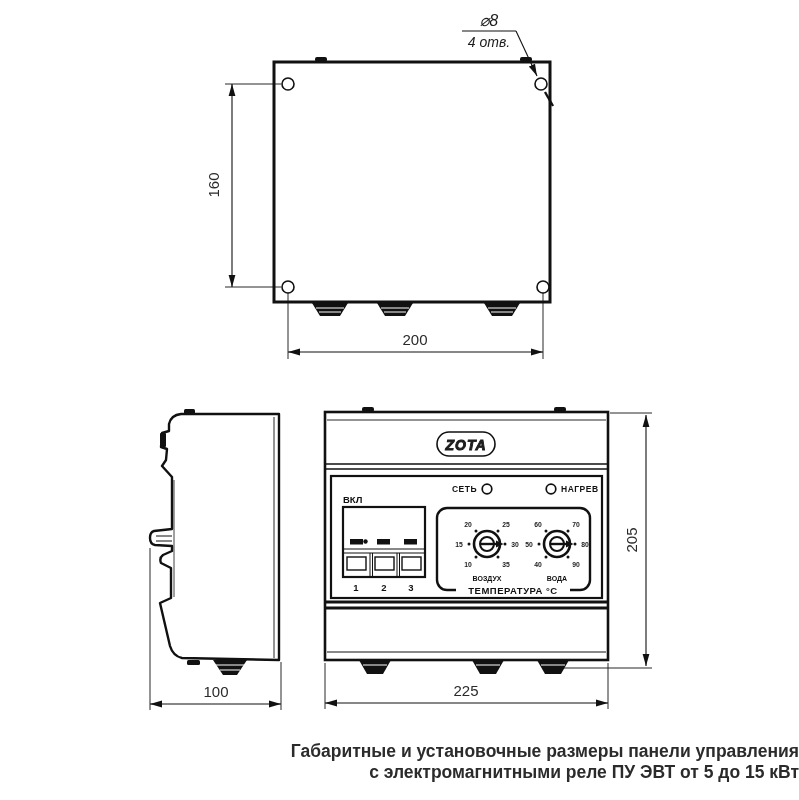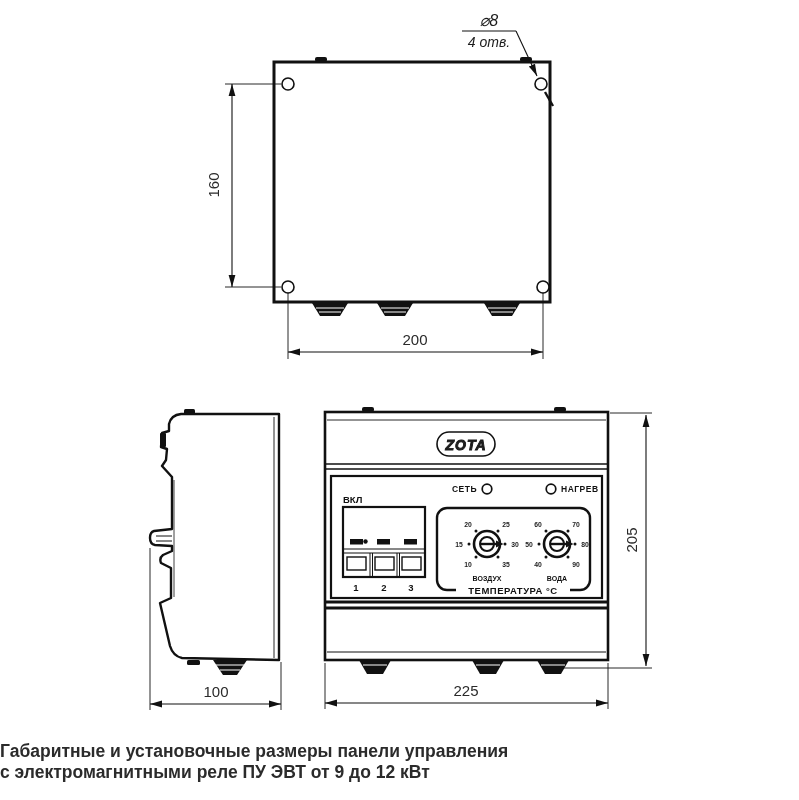--- a/index.html
+++ b/index.html
@@ -2,21 +2,21 @@
 <html><head>
 <meta charset="utf-8">
 <style>
   html,body{margin:0;padding:0;background:#fff;}
   .canvas{position:relative;width:799px;height:800px;background:#fff;overflow:hidden;
           font-family:"Liberation Sans",sans-serif;}
   svg text{font-family:"Liberation Sans",sans-serif;fill:#1c1c1c;}
   .dim-text{font-size:15px;fill:#2a2a2a;}
   .callout-text{font-size:14px;font-style:italic;fill:#1c1c1c;}
   .panel-label{font-weight:bold;fill:#111;}
-  .caption{position:absolute;left:0;top:741px;width:100%;text-align:left;
+  .caption{position:absolute;left:0;top:741px;width:100%;text-align:right;
            font-weight:bold;font-size:17.5px;line-height:21px;color:#2b2b2b;}
 </style>
 </head>
 <body>
 
 <div class="canvas">
 
 <svg width="799" height="735" viewBox="0 0 799 735">
   <defs>
     <marker id="aE" markerWidth="13" markerHeight="9" refX="12" refY="4" orient="auto" markerUnits="userSpaceOnUse">
@@ -229,16 +229,16 @@
       <line x1="325" y1="663" x2="325" y2="709" stroke="#111" stroke-width="0.9"></line>
       <line x1="608" y1="663" x2="608" y2="709" stroke="#111" stroke-width="0.9"></line>
       <line x1="325" y1="703" x2="608" y2="703" stroke="#111" stroke-width="1.1" marker-start="url(#aS)" marker-end="url(#aE)"></line>
       <text x="466" y="696" text-anchor="middle" class="dim-text">225</text>
     </g>
   </g>
 </svg>
 
 <div class="caption">
   <div>Габаритные и установочные размеры панели управления</div>
-  <div>с электромагнитными реле ПУ ЭВТ от 9 до 12 кВт</div>
+  <div>с электромагнитными реле ПУ ЭВТ от 5 до 15 кВт</div>
 </div>
 
 </div>
 
 </body></html>

